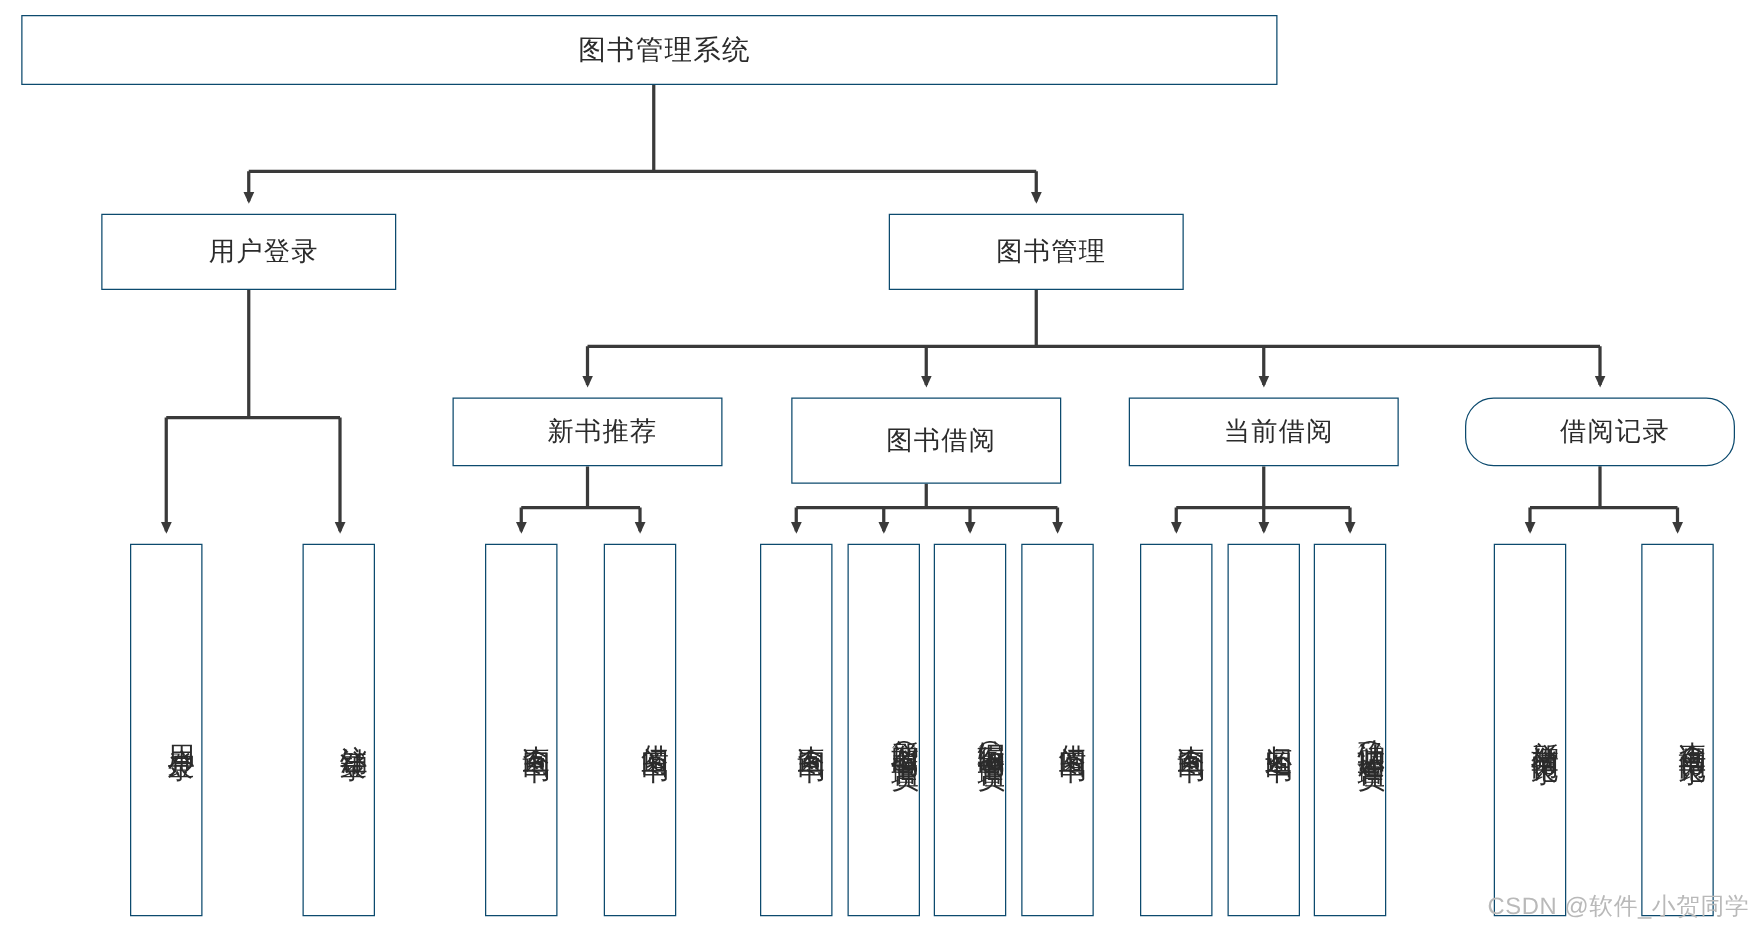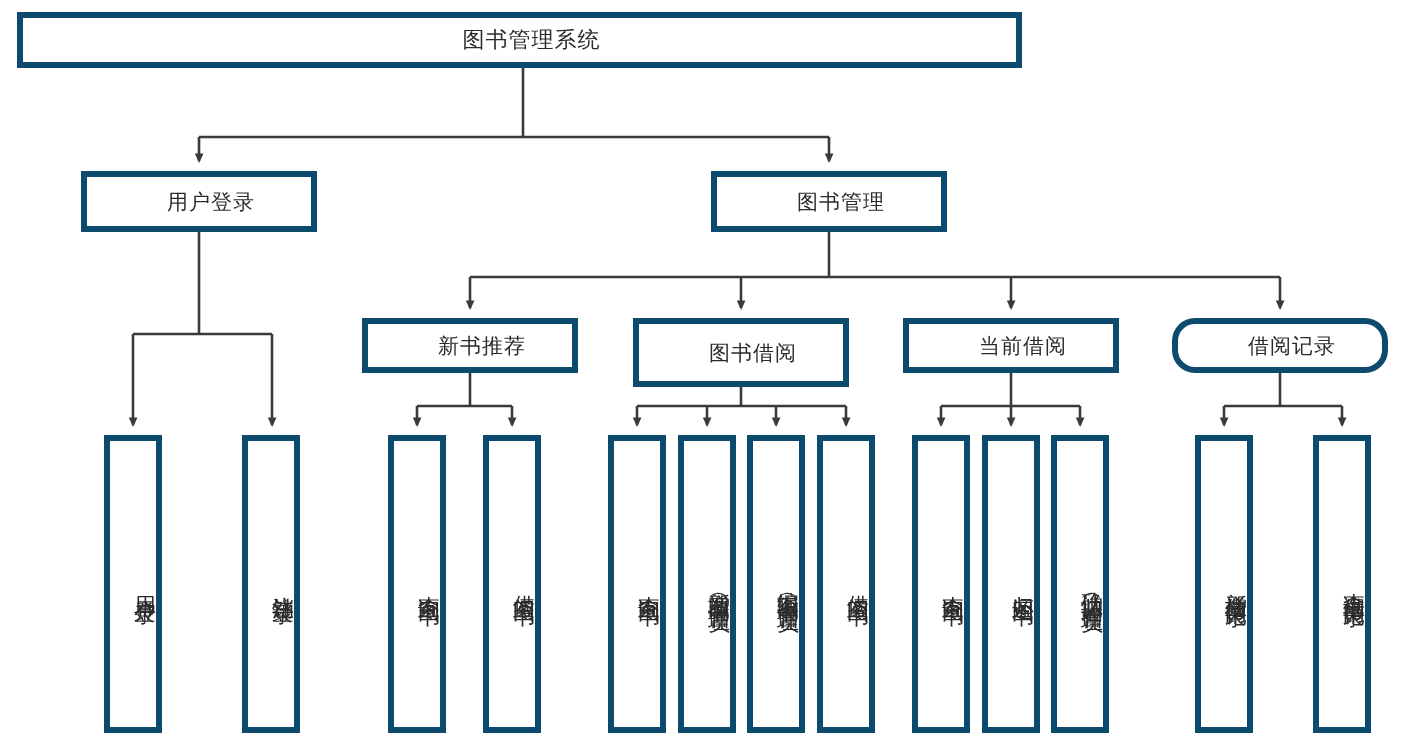--- a/index.html
+++ b/index.html
@@ -21,21 +21,21 @@
     position: absolute;
     left: 0;
     top: 0;
     width: 1405px;
     height: 747px;
     pointer-events: none;
   }
   .node {
     position: absolute;
     box-sizing: border-box;
-    border: 6px solid #0c4a6e;
+    border: 1px solid #0c4a6e;
     background: #ffffff;
     display: flex;
     align-items: center;
     justify-content: center;
     color: #2b2b2b;
     padding-left: 24px;
   }
   .node.horiz {
     font-size: 21px;
     letter-spacing: 1px;
@@ -142,14 +142,15 @@
   <div class="node vert" style="left:747px;top:435px;width:58px;height:298px;">编辑图书（管理员）</div>
   <div class="node vert centered" style="left:817px;top:435px;width:58px;height:298px;">借阅图书</div>
 
   <div class="node vert centered" style="left:912px;top:435px;width:58px;height:298px;">查询图书</div>
   <div class="node vert centered" style="left:982px;top:435px;width:58px;height:298px;">归还图书</div>
   <div class="node vert" style="left:1051px;top:435px;width:58px;height:298px;">确认归还（管理员）</div>
 
   <div class="node vert centered" style="left:1195px;top:435px;width:58px;height:298px;">新增借阅记录</div>
   <div class="node vert centered" style="left:1313px;top:435px;width:58px;height:298px;">查询借阅记录</div>
 
+  <div class="watermark" style="left:1190px;top:712px;">CSDN @软件_小贺同学</div>
 
 </div>
 
 </body></html>

